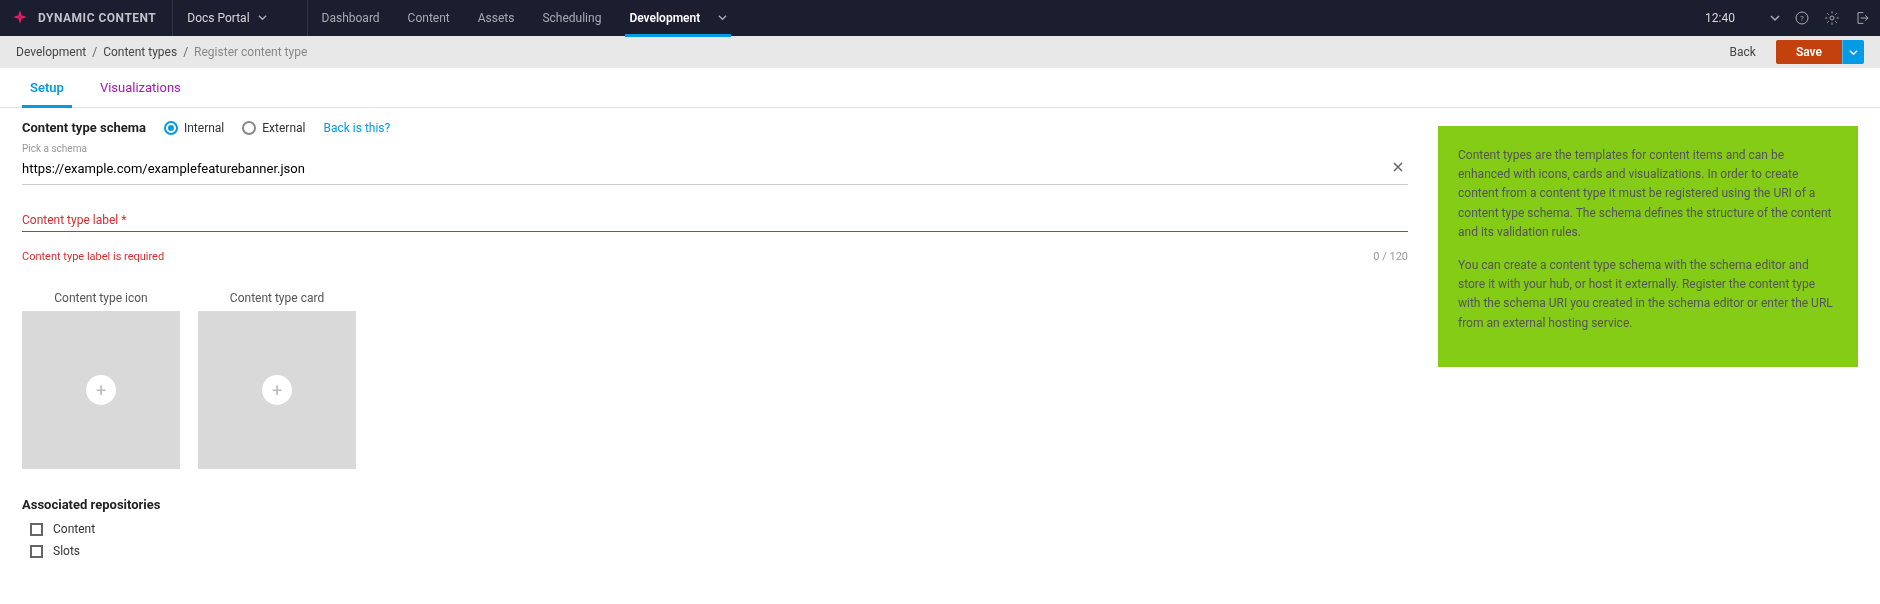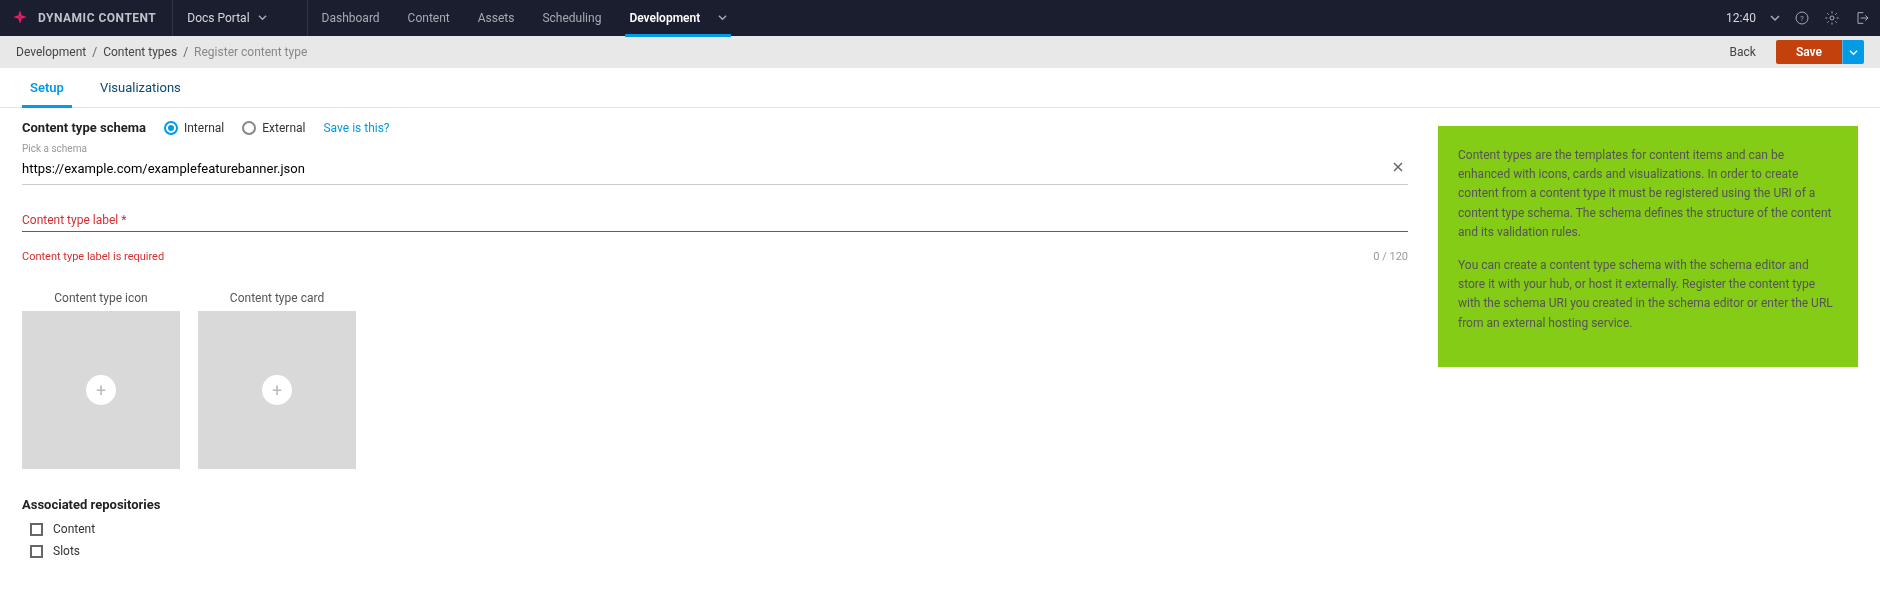--- a/index.html
+++ b/index.html
@@ -9,33 +9,33 @@
 .logo-icon svg { width: 20px; height: 20px; }
 .brand { font-size: 12px; font-weight: 700; letter-spacing: 0.5px; color: #bfc3c9; }
 .topnav { display: flex; align-items: center; height: 100%; }
 .navlink { padding: 0 14px; height: 100%; display: flex; align-items: center; font-size: 12px; color: #a7abb4; cursor: pointer; position: relative; }
 .navlink.docs { color: #d6d8dc; padding-right: 40px; border-right: 1px solid #2f3446; }
 .navlink.active { color: #fff; font-weight: 600; }
 .navlink.active::after { content:""; position:absolute; left:10px; right:10px; bottom:-1px; height:3px; background:#039be5; }
 .chev { margin-left: 8px; }
 .spacer { flex: 1; }
 .right-tools { display: flex; align-items: center; gap: 14px; color: #a7abb4; }
-.time { color:#d6d8dc; font-size:12px; margin-right:0; }
+.time { color:#d6d8dc; font-size:12px; margin-right:21px; }
 .icon-btn { display:inline-flex; align-items:center; justify-content:center; cursor:pointer; }
 .subheader { background:#e8e8e8; display:flex; align-items:center; height:32px; padding:0 16px; }
 .breadcrumb { font-size:12px; color:#666; display:flex; align-items:center; gap:6px; }
 .breadcrumb .crumb { color:#444; }
 .breadcrumb .crumb.last { color:#888; }
 .subheader .spacer { flex:1; }
 .back-link { font-size:12px; color:#444; margin-right:20px; cursor:pointer; }
 .save-group { display:flex; }
 .save-btn { background:#c2410c; color:#fff; border:none; height:24px; padding:0 20px; font-size:12px; font-weight:600; cursor:pointer; border-radius:2px 0 0 2px; }
 .save-drop { background:#039be5; border:none; border-left:1px solid rgba(255,255,255,0.3); width:22px; height:24px; display:flex; align-items:center; justify-content:center; cursor:pointer; border-radius:0 2px 2px 0; }
 .tabs { display:flex; padding:0 22px; border-bottom:1px solid #e3e3e3; }
-.tab { padding:12px 8px 10px; margin-right:20px; font-size:13px; color:#0c4a6e; cursor:pointer; }
+.tab { padding:12px 8px 10px; margin-right:20px; font-size:13px; color:#a21caf; cursor:pointer; }
 .tab.active { color:#039be5; font-weight:600; border-bottom:3px solid #039be5; margin-bottom:-1px; }
 .main { display:flex; padding:12px 22px 30px; gap:30px; }
 .left { flex:1; }
 .right { width:420px; background:#84cc16; padding:20px; margin-top:6px; font-size:12px; color:#555; line-height:1.6; align-self:flex-start; }
 .right p { margin-bottom:14px; }
 .section-row { display:flex; align-items:center; gap:18px; margin-bottom:8px; }
 .section-label { font-weight:700; font-size:13px; color:#222; }
 .radio-opt { display:flex; align-items:center; gap:6px; font-size:12px; cursor:pointer; }
 .radio { width:14px; height:14px; border-radius:50%; border:2px solid #888; display:inline-flex; align-items:center; justify-content:center; }
 .radio.checked { border-color:#039be5; }
@@ -164,21 +164,21 @@
     <div class="section-row">
       <span class="section-label">Content type schema</span>
       <div class="radio-opt">
         <span class="radio checked"></span>
         <span>Internal</span>
       </div>
       <div class="radio-opt">
         <span class="radio"></span>
         <span>External</span>
       </div>
-      <span class="whatis">Save is this?</span>
+      <span class="whatis">Back is this?</span>
     </div>
 
     <div class="tiny-hint">Pick a schema</div>
     <div class="schema-input-row">
       <input class="schema-input" value="https://example.com/examplefeaturebanner.json" style="">
       <span class="clear-btn">
         <svg width="12" height="12" viewBox="0 0 12 12">
             <path d="M2 2 L10 10 M10 2 L2 10" stroke="#666" stroke-width="1.5"></path>
           </svg>
       </span>

